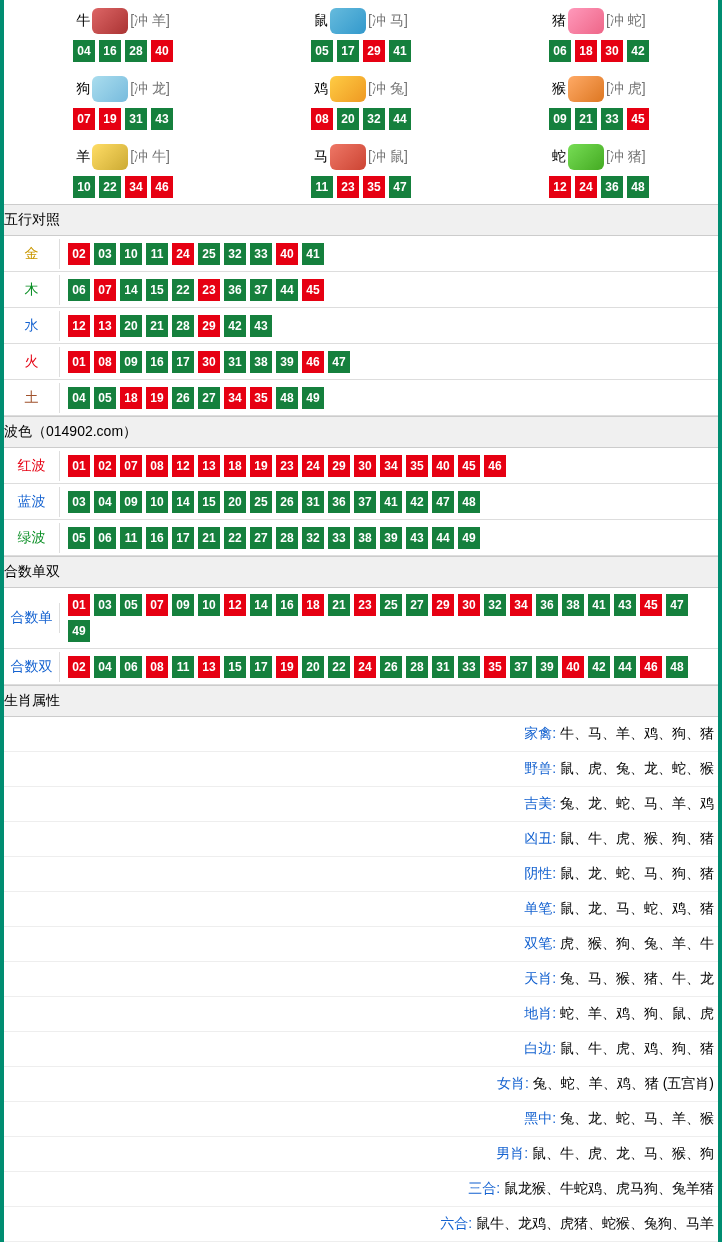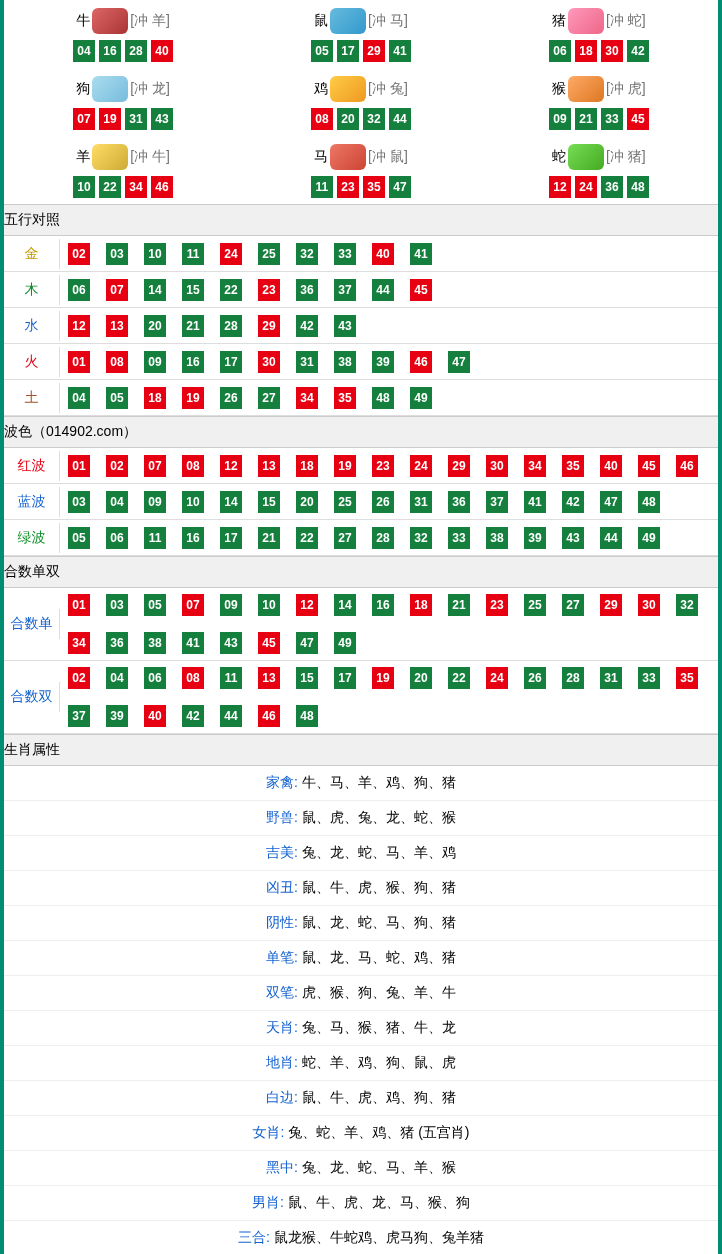--- a/index.html
+++ b/index.html
@@ -12,23 +12,23 @@
   .z-icon { width: 36px; height: 26px; display:inline-block; border-radius:6px;}
   .z-clash { font-size:14px; color:#737373; }
   .balls { display:flex; gap:4px; justify-content:center; margin-top:4px;}
   .ball, .chip { display:inline-flex; align-items:center; justify-content:center; width:22px; height:22px; color:#fff; font-size:12px; font-weight:bold;}
   .c-red { background:#e60012; }
   .c-blue { background:#15803d; }
   .c-green { background:#15803d; }
   .section-hd { background:#f0f0f0; border-top:1px solid #ccc; border-bottom:1px solid #ccc; padding:6px 0; font-size:14px;}
   .row { display:flex; align-items:center; border-bottom:1px solid #ddd; min-height:36px;}
   .row-label { width:56px; text-align:center; font-size:14px; border-right:1px solid #ddd; padding:6px 0;}
-  .row-chips { flex:1; display:flex; flex-wrap:wrap; gap:16px; padding:6px 8px;}
+  .row-chips { flex:1; display:flex; flex-wrap:wrap; gap:4px; padding:6px 8px;}
   .lbl-gold { color:#c99700;} .lbl-green{color:#0a8f25;} .lbl-blue{color:#1462d0;} .lbl-red{color:#e60012;} .lbl-brown{color:#a0522d;}
-  .attr-row { text-align:center; padding:8px 4px; border-bottom:1px solid #eee; font-size:14px;}
+  .attr-row { text-align:right; padding:8px 4px; border-bottom:1px solid #eee; font-size:14px;}
   .attr-lab { color:#1462d0; }
   .i-ox{background:linear-gradient(135deg,#d66,#a33);} .i-rat{background:linear-gradient(135deg,#6bd,#39c);} .i-pig{background:linear-gradient(135deg,#f9b,#e68);}
   .i-dog{background:linear-gradient(135deg,#ade,#7bd);} .i-roo{background:linear-gradient(135deg,#fc4,#e92);} .i-mon{background:linear-gradient(135deg,#fa6,#d72);}
   .i-goat{background:linear-gradient(135deg,#fd6,#ca3);} .i-horse{background:linear-gradient(135deg,#e76,#c43);} .i-snake{background:linear-gradient(135deg,#7d5,#4a2);}
 </style>
 </head>
 <body>
 
 <div class="wrap">
 

